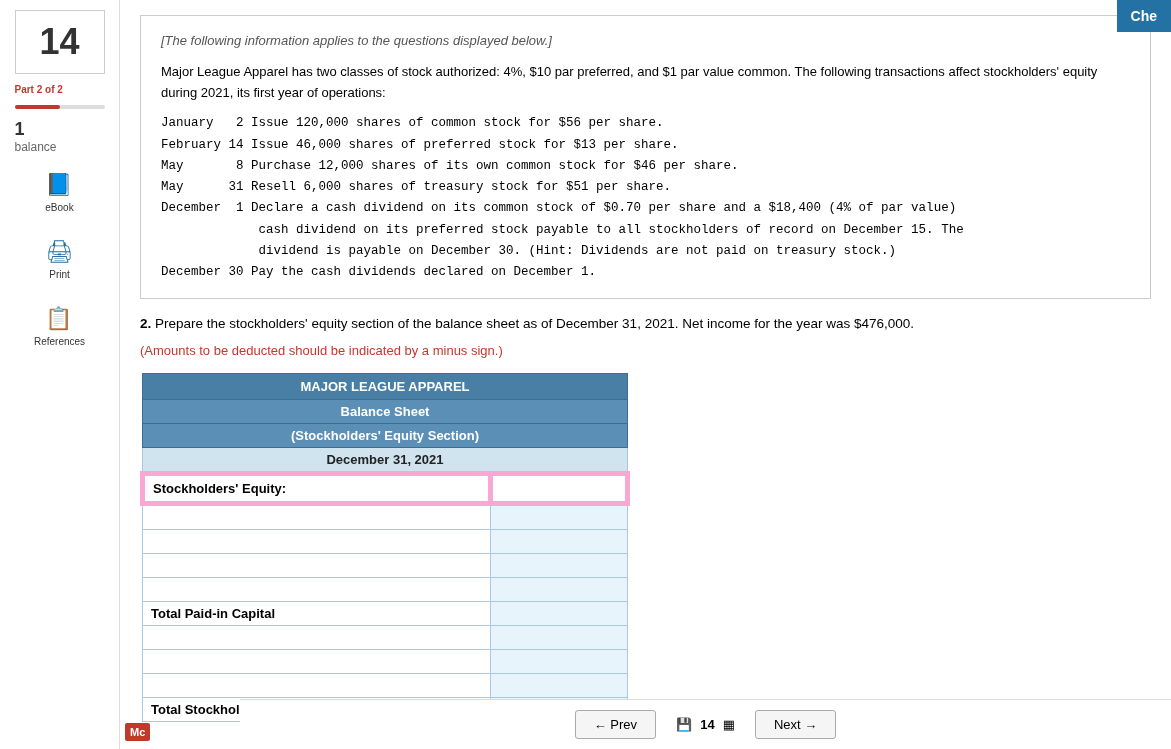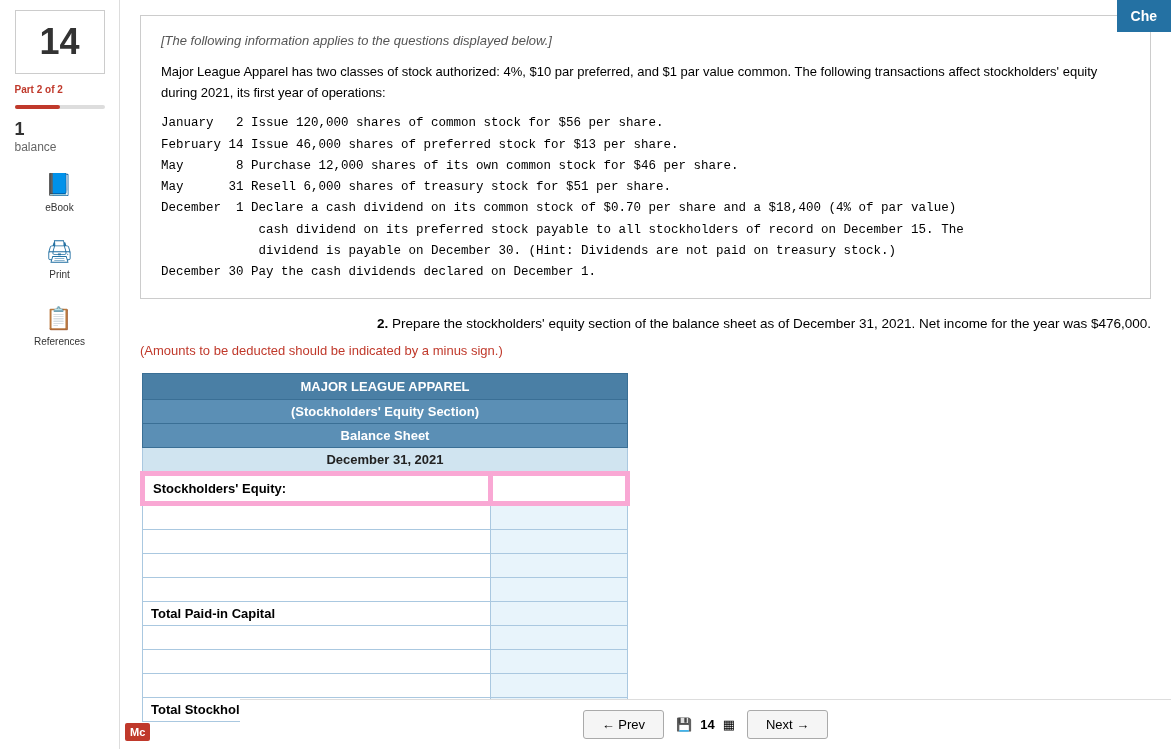--- a/index.html
+++ b/index.html
@@ -103,21 +103,20 @@
       font-family: 'Courier New', monospace;
       font-size: 12.5px;
       white-space: pre;
       line-height: 1.7;
     }
 
     .question-text {
       font-size: 13.5px;
       margin-bottom: 8px;
       line-height: 1.5;
-      text-align: right;
     }
     .question-text strong { font-weight: bold; }
     .hint-text {
       color: #c0392b;
       font-weight: normal;
       font-size: 13px;
       margin-bottom: 15px;
     }
 
     
@@ -195,21 +194,21 @@
       position: absolute;
       bottom: 0;
       left: 120px;
       right: 0;
       height: 50px;
       background: #fff;
       border-top: 1px solid #ddd;
       display: flex;
       align-items: center;
       justify-content: center;
-      gap: 12px;
+      gap: 20px;
     }
     .nav-btn {
       padding: 6px 18px;
       border: 1px solid #aaa;
       background: #f5f5f5;
       cursor: pointer;
       font-size: 13px;
       border-radius: 3px;
     }
 
@@ -295,24 +294,24 @@
     <table class="bs-table">
       <colgroup>
         <col class="bs-label-col">
         <col class="bs-value-col">
       </colgroup>
       <thead>
         <tr class="bs-header-row">
           <td colspan="2">MAJOR LEAGUE APPAREL</td>
         </tr>
         <tr class="bs-subheader-row">
+          <td colspan="2">Balance Sheet</td>
+        </tr>
+        <tr class="bs-subheader-row">
           <td colspan="2">(Stockholders' Equity Section)</td>
-        </tr>
-        <tr class="bs-subheader-row">
-          <td colspan="2">Balance Sheet</td>
         </tr>
         <tr class="bs-date-row">
           <td colspan="2">December 31, 2021</td>
         </tr>
       </thead>
       <tbody>
 
         <tr class="bs-section-label">
           <td>Stockholders' Equity:</td>
           <td class="input-cell">

